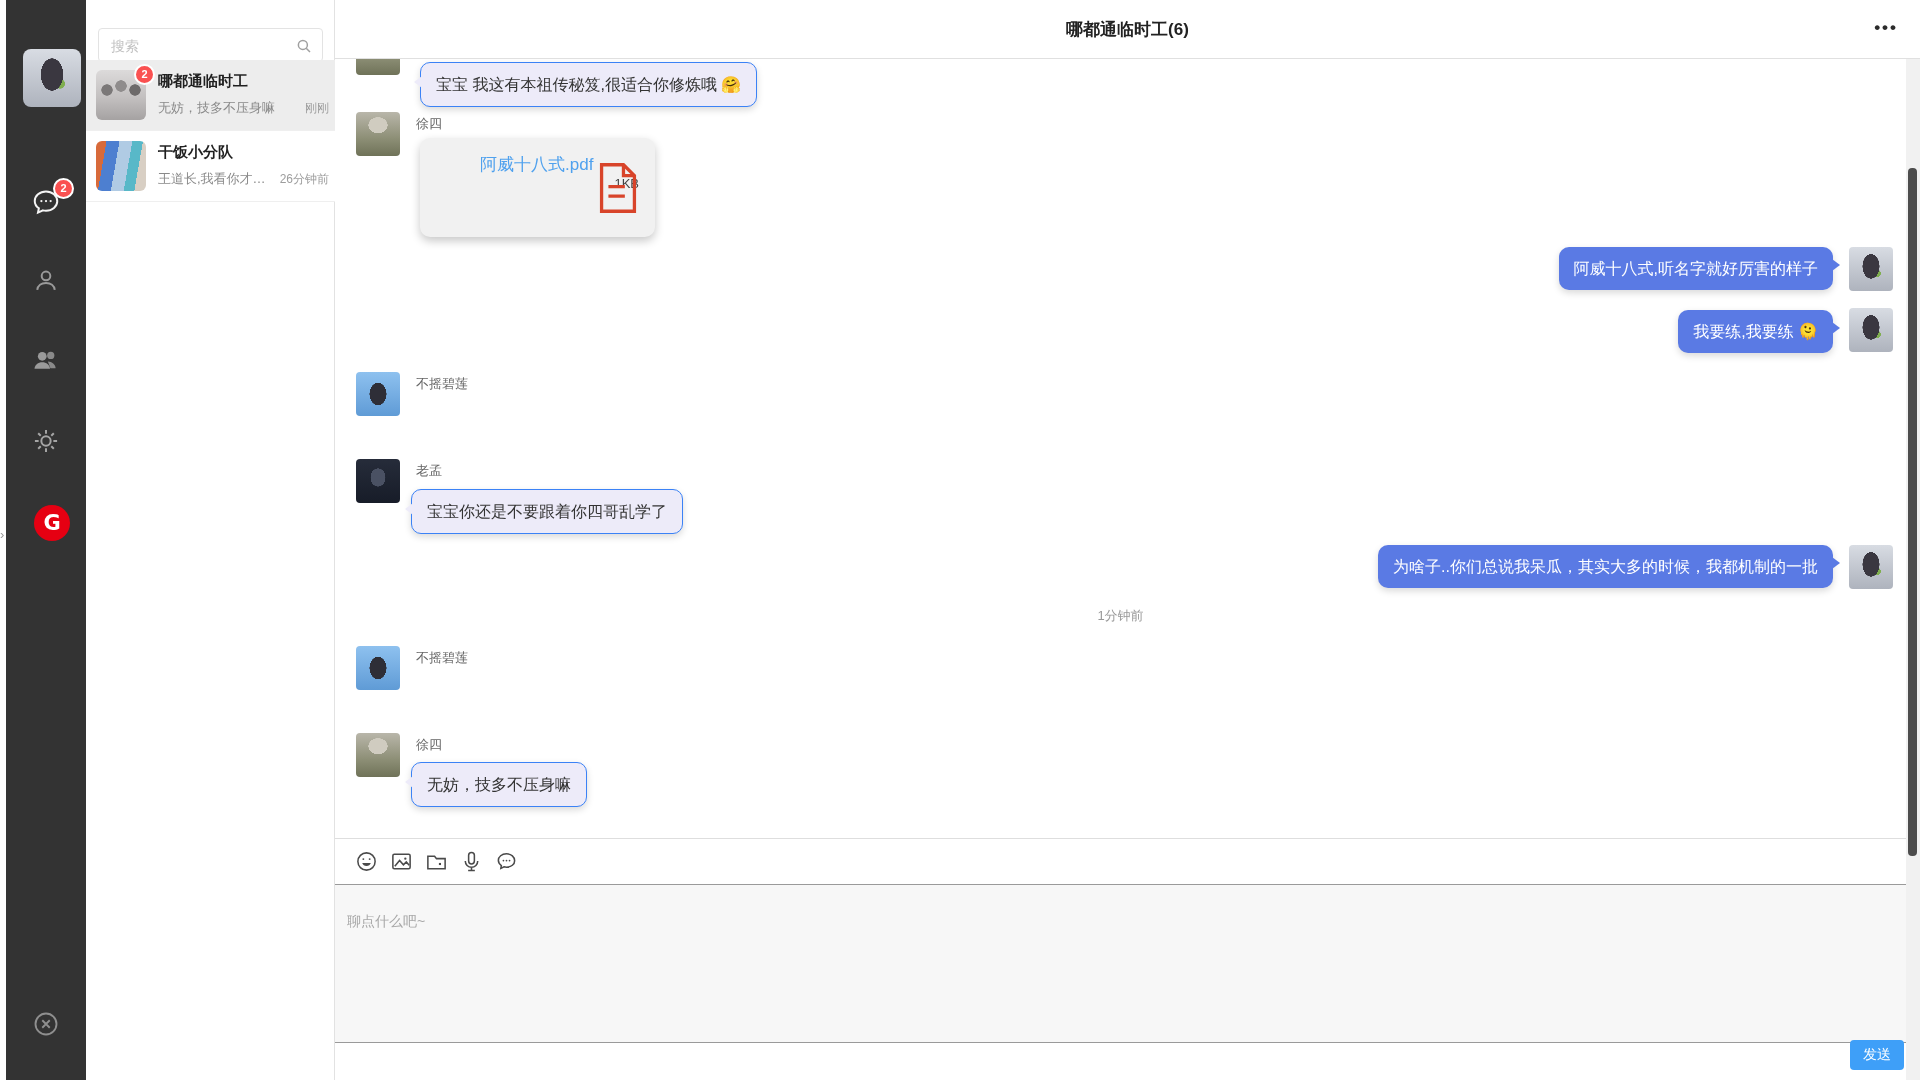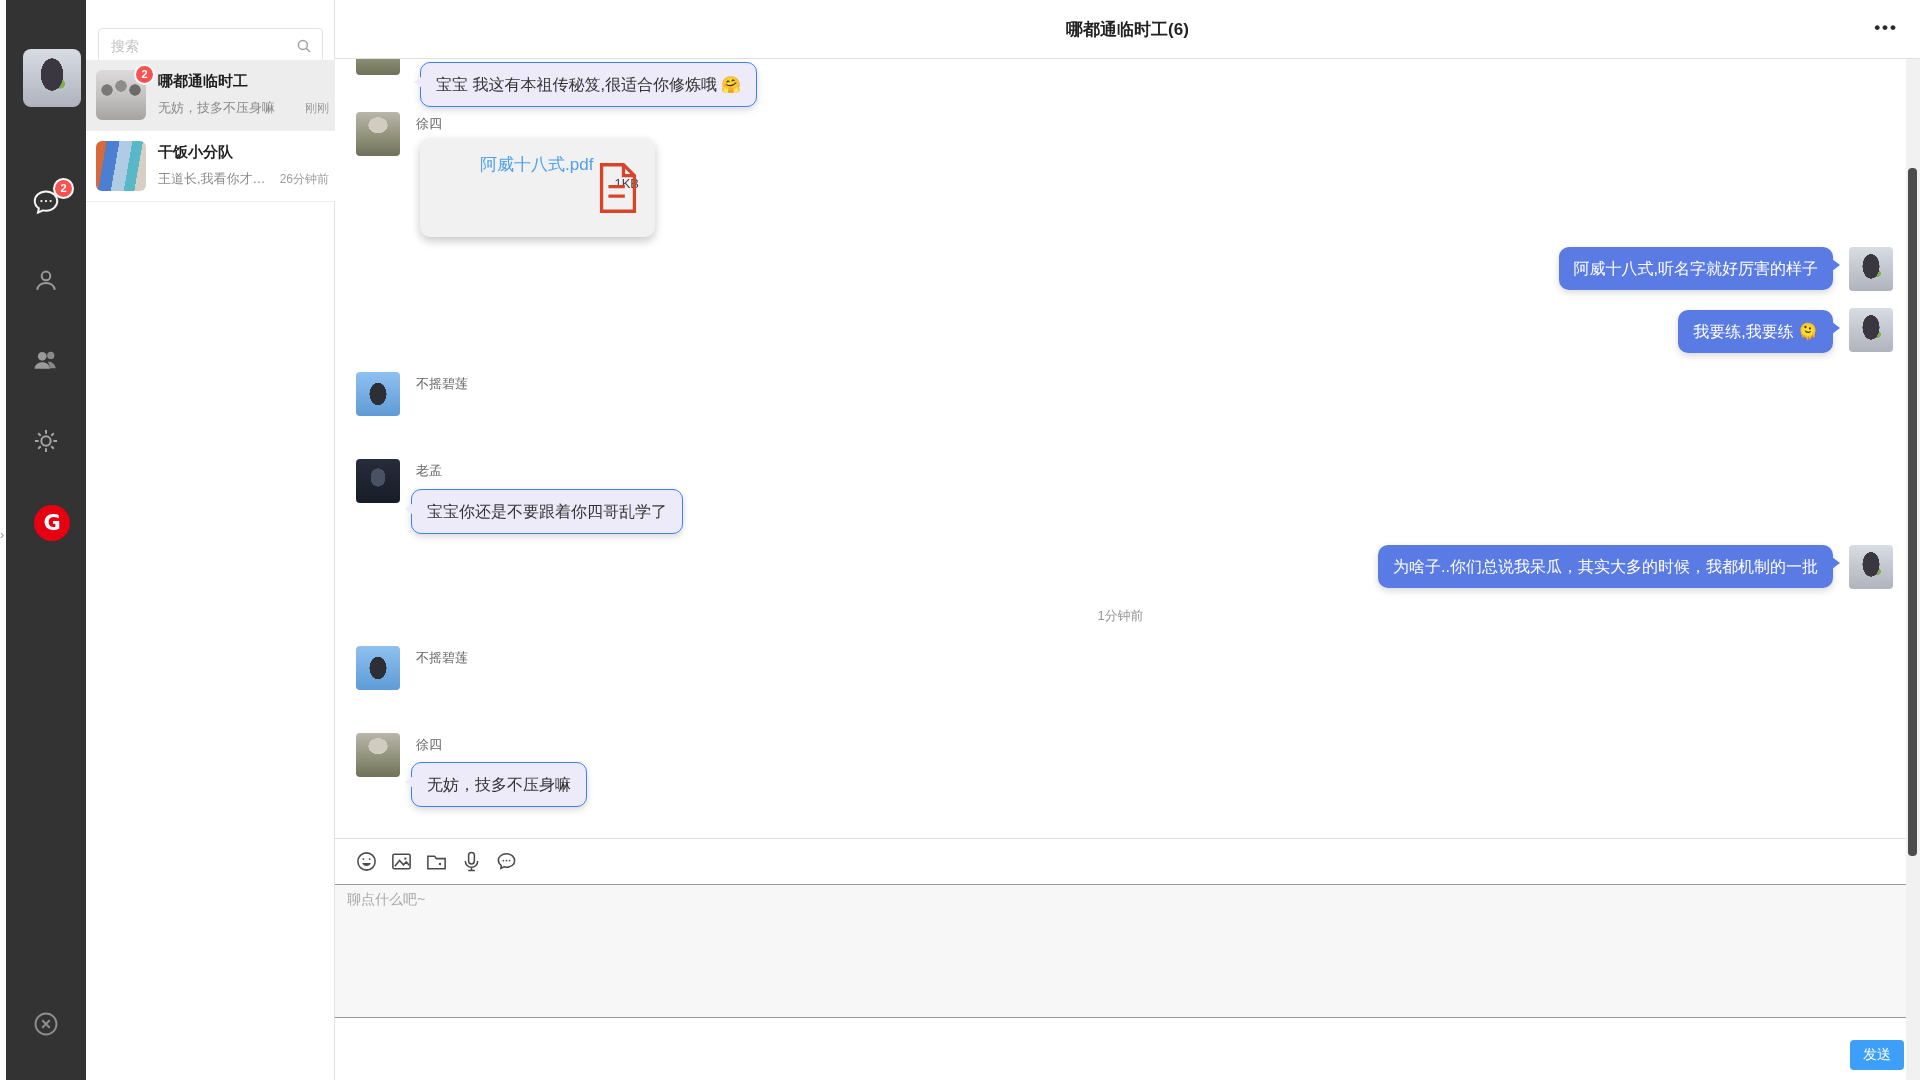--- a/index.html
+++ b/index.html
@@ -64,22 +64,22 @@
   .file-name{font-size:17px;color:#4fa1ee;white-space:nowrap;margin-left:44px;}
   .file-size{font-size:13px;color:#444;text-align:right;}
   .file-icon{position:absolute;right:16px;top:24px;width:42px;height:52px;}
 
   .time-divider{position:absolute;left:0;right:14px;text-align:center;font-size:13px;color:#999;}
 
   
   .composer{position:absolute;left:0;right:0;top:838px;height:242px;background:#fff;border-top:1px solid #dedede;box-sizing:border-box;}
   .toolbar{position:absolute;left:0;top:0;height:45px;display:flex;align-items:center;padding-left:17px;gap:7px;}
   .tool-icon{width:28px;height:28px;display:flex;align-items:center;justify-content:center;cursor:pointer;}
-  .composer textarea{position:absolute;left:0;top:45px;width:100%;height:134px;box-sizing:border-box;border:1px solid #9a9a9a;border-left:none;border-right:none;
-        background:#f7f7f7;resize:none;outline:none;padding:6px 12px;font-size:14px;color:#333;font-family:inherit;}
+  .composer textarea{position:absolute;left:0;top:45px;width:100%;height:159px;box-sizing:border-box;border:1px solid #9a9a9a;border-left:none;border-right:none;
+        background:#f7f7f7;resize:none;outline:none;padding:28px 12px;font-size:14px;color:#333;font-family:inherit;}
   .composer textarea::placeholder{color:#a8a8a8;}
   .send-btn{position:absolute;right:16px;bottom:10px;background:#3e9ff8;color:#fff;border:none;border-radius:4px;
         padding:6px 13px;font-size:14px;cursor:pointer;font-family:inherit;}
 
   
   .scroll-track{position:absolute;right:0;top:59px;bottom:0;width:14px;background:#f1f1f1;z-index:8;}
   .scroll-thumb{position:absolute;left:2px;top:109px;width:9px;height:688px;background:#4d4d4d;border-radius:4px;cursor:grab;}
 
   
   .av-self{background:

